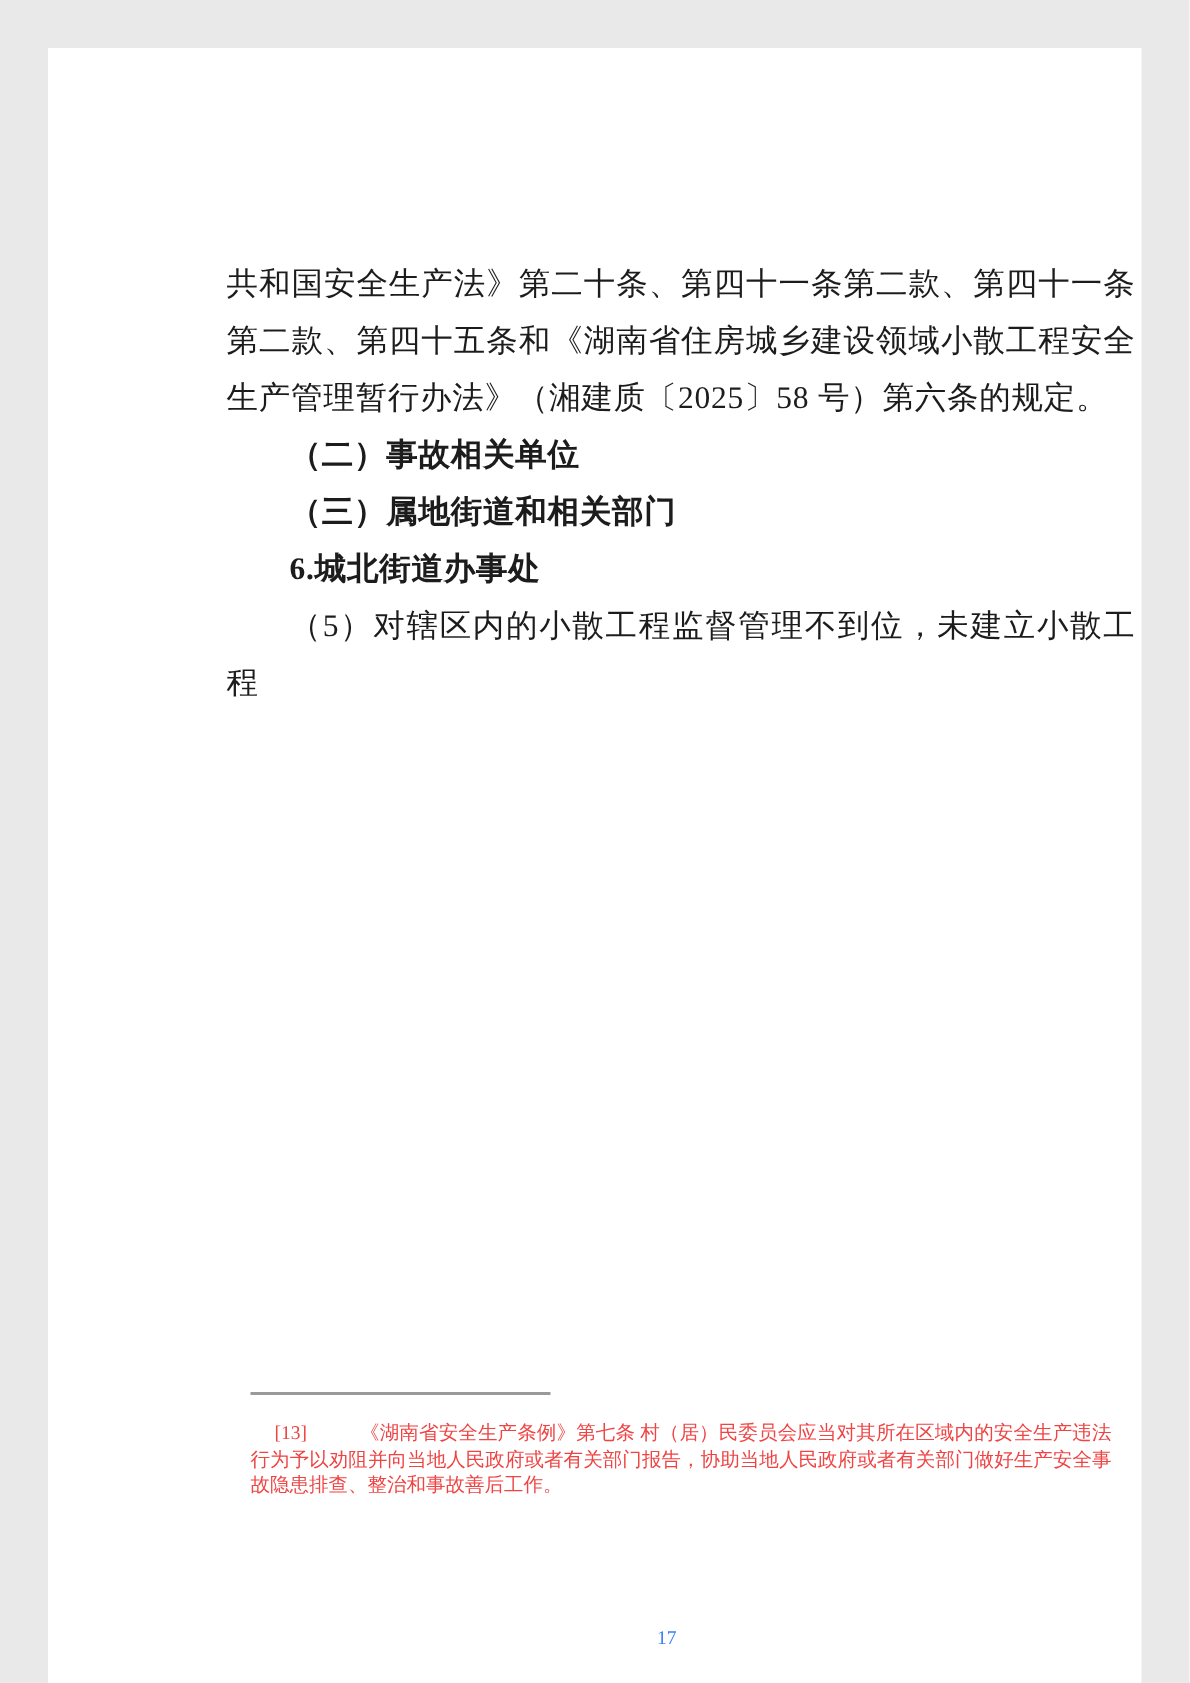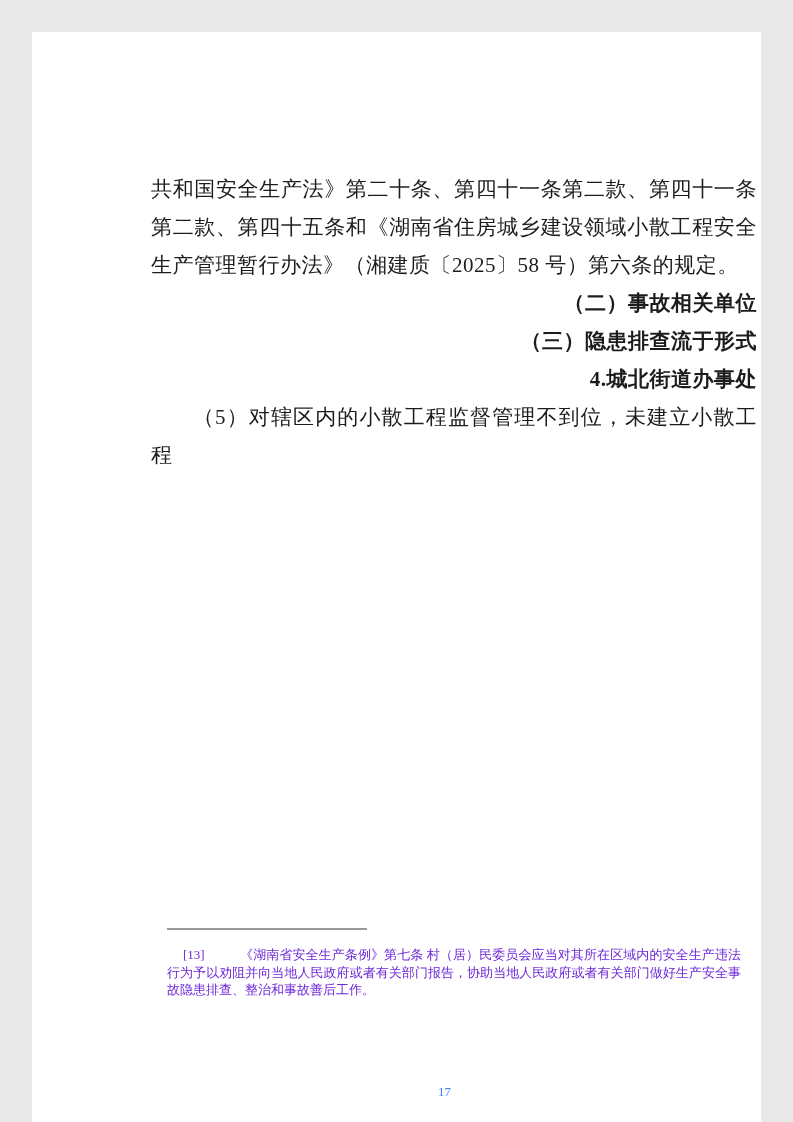--- a/index.html
+++ b/index.html
@@ -25,21 +25,21 @@
     letter-spacing: 0.5px;
   }
   .content p { margin: 0; }
   .para { text-indent: 2em; }
   .para-continued { text-indent: 0; }
   .heading-l2, .heading-l3 {
     font-weight: bold;
     font-size: 21px;
     line-height: 38px;
     text-indent: 2em;
-    text-align: right;
+    text-align: left;
   }
   sup.fn-ref {
     font-size: 11px;
     line-height: 0;
     vertical-align: super;
     letter-spacing: 0;
   }
   .footnotes {
     position: absolute;
     left: 103px;
@@ -49,21 +49,21 @@
   .fn-separator {
     width: 200px;
     height: 0;
     border-top: 2px solid #9a9a9a;
     margin-bottom: 8px;
   }
   .footnote {
     font-size: 13px;
     line-height: 17.5px;
     text-align: justify;
-    color: #6d28d9;
+    color: #ef4444;
   }
   .page-number {
     position: absolute;
     top: 1036px;
     left: 0;
     width: 100%;
     text-align: center;
     font-size: 13px;
     color: #3b82f6;
   }
@@ -72,26 +72,26 @@
 <body>
 
 <div class="page">
 
   <div class="content">
     <p class="para-continued">共和国安全生产法》第二十条、第四十一条第二款、第四十一条第二款、第四十五条和《湖南省住房城乡建设领域小散工程安全生产管理暂行办法》（湘建质〔2025〕58 号）第六条的规定。</p>
 
     <p class="heading-l2">（二）事故相关单位</p>
 
 
-    <p class="heading-l2">（三）隐患排查流于形式</p>
+    <p class="heading-l2">（三）属地街道和相关部门</p>
 
 
 
 
-    <p class="heading-l3">4.城北街道办事处</p>
+    <p class="heading-l3">6.城北街道办事处</p>
 
     <p class="para">（5）对辖区内的小散工程监督管理不到位，未建立小散工程</p>
   </div>
 
   <div class="footnotes">
     <div class="fn-separator"></div>
 
     <p class="footnote"><span>[13]</span>&nbsp;<span>《湖南省安全生产条例》第七条 村（居）民委员会应当对其所在区域内的安全生产违法行为予以劝阻并向当地人民政府或者有关部门报告，协助当地人民政府或者有关部门做好生产安全事故隐患排查、整治和事故善后工作。</span></p>
 
   </div>

